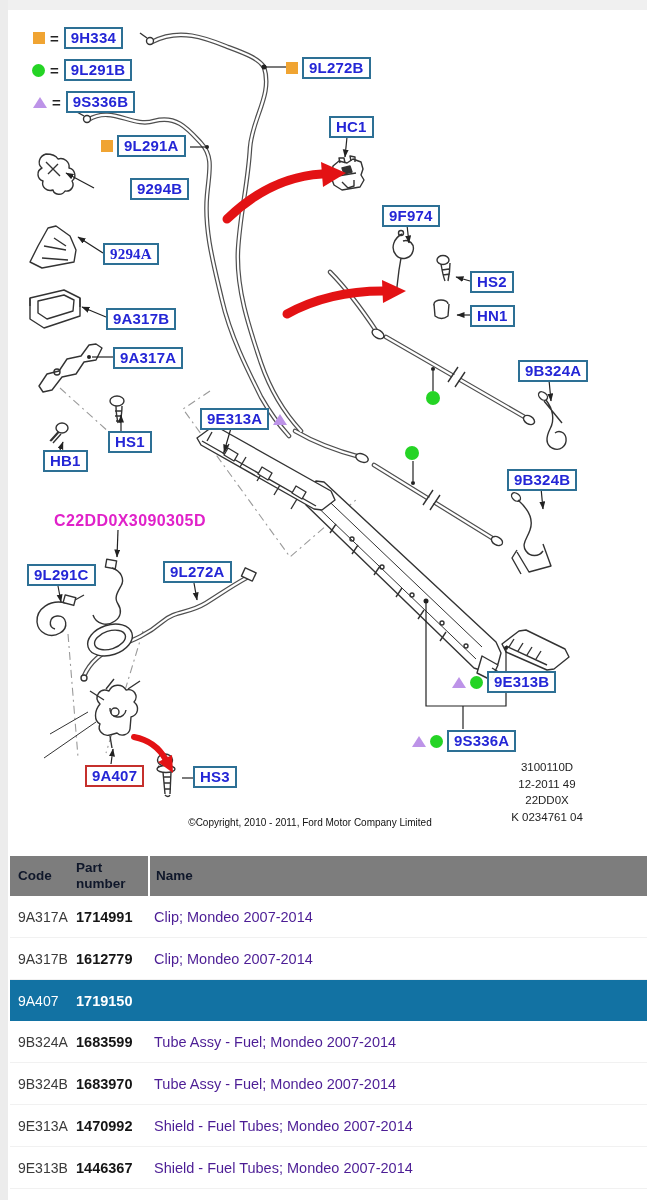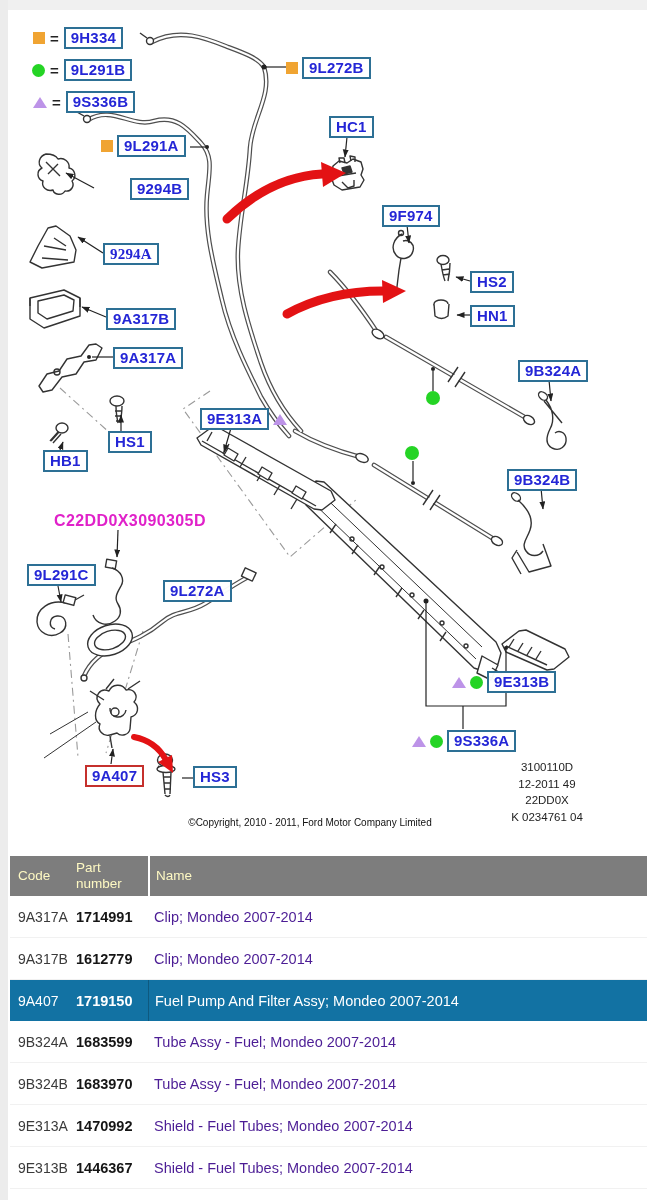--- a/index.html
+++ b/index.html
@@ -21,21 +21,21 @@
            border-right:7px solid transparent;border-bottom:11px solid var(--purple)}
   .eq{font-weight:bold;color:#222;font-size:15px;margin:0 1px}
   .special{position:absolute;left:54px;top:512px;color:var(--magenta);
            font-weight:bold;font-size:16px;letter-spacing:.4px;z-index:3}
   .notes{position:absolute;left:486px;top:759px;width:122px;text-align:center;
          font-size:11.5px;line-height:16.5px;color:#222;z-index:3}
   .copyright{position:absolute;left:0;top:817px;width:620px;text-align:center;
              font-size:10px;color:#111;z-index:3}
   .parts-table{position:absolute;left:10px;top:856px;width:637px;z-index:2}
   .thead{display:grid;grid-template-columns:58px 80px 1fr;background:var(--header_bg);
-         color:#fef9c3;font-weight:normal;font-size:13.5px;min-height:40px;
+         color:#0f172a;font-weight:bold;font-size:13.5px;min-height:40px;
          align-items:center;line-height:16px}
   .c.code{padding-left:8px}
   .c.part{padding-left:8px}
   .thead .name{border-left:2px solid #fff;align-self:stretch;display:flex;
                align-items:center;padding-left:6px}
   .trow{display:grid;grid-template-columns:58px 80px 1fr;height:41px;
         align-items:center;background:#fff;border-bottom:1px solid #f1f1f1;font-size:14.5px}
   .trow .code{color:#3a3a3a;font-size:14px}
   .trow .part{font-weight:bold;color:#151515}
   .trow .name{padding-left:6px;color:#4c1d95}
@@ -294,21 +294,21 @@
       </div>
       <div class="lbl" style="left: 43px; top: 450px;">
         <div class="box">HB1</div>
       </div>
       <div class="lbl" style="left: 507px; top: 469px;">
         <div class="box">9B324B</div>
       </div>
       <div class="lbl" style="left: 27px; top: 564px;">
         <div class="box">9L291C</div>
       </div>
-      <div class="lbl" style="left: 163px; top: 580px;">
+      <div class="lbl" style="left: 163px; top: 561px;">
         <div class="box">9L272A</div>
       </div>
       <div class="lbl" style="left: 452px; top: 671px;">
         <span class="sym tri"></span>
         <span class="sym ci"></span>
         <div class="box">9E313B</div>
       </div>
       <div class="lbl" style="left: 412px; top: 730px;">
         <span class="sym tri"></span>
         <span class="sym ci"></span>
@@ -348,21 +348,20 @@
     <div class="c name">Clip; Mondeo 2007-2014</div>
   </div>
       <div class="trow">
     <div class="c code">9A317B</div>
     <div class="c part">1612779</div>
     <div class="c name">Clip; Mondeo 2007-2014</div>
   </div>
       <div class="trow hl">
     <div class="c code">9A407</div>
     <div class="c part">1719150</div>
-    <div class="c name">Fuel Pump And Filter Assy; Mondeo 2007-2014</div>
   </div>
       <div class="trow">
     <div class="c code">9B324A</div>
     <div class="c part">1683599</div>
     <div class="c name">Tube Assy - Fuel; Mondeo 2007-2014</div>
   </div>
       <div class="trow">
     <div class="c code">9B324B</div>
     <div class="c part">1683970</div>
     <div class="c name">Tube Assy - Fuel; Mondeo 2007-2014</div>

